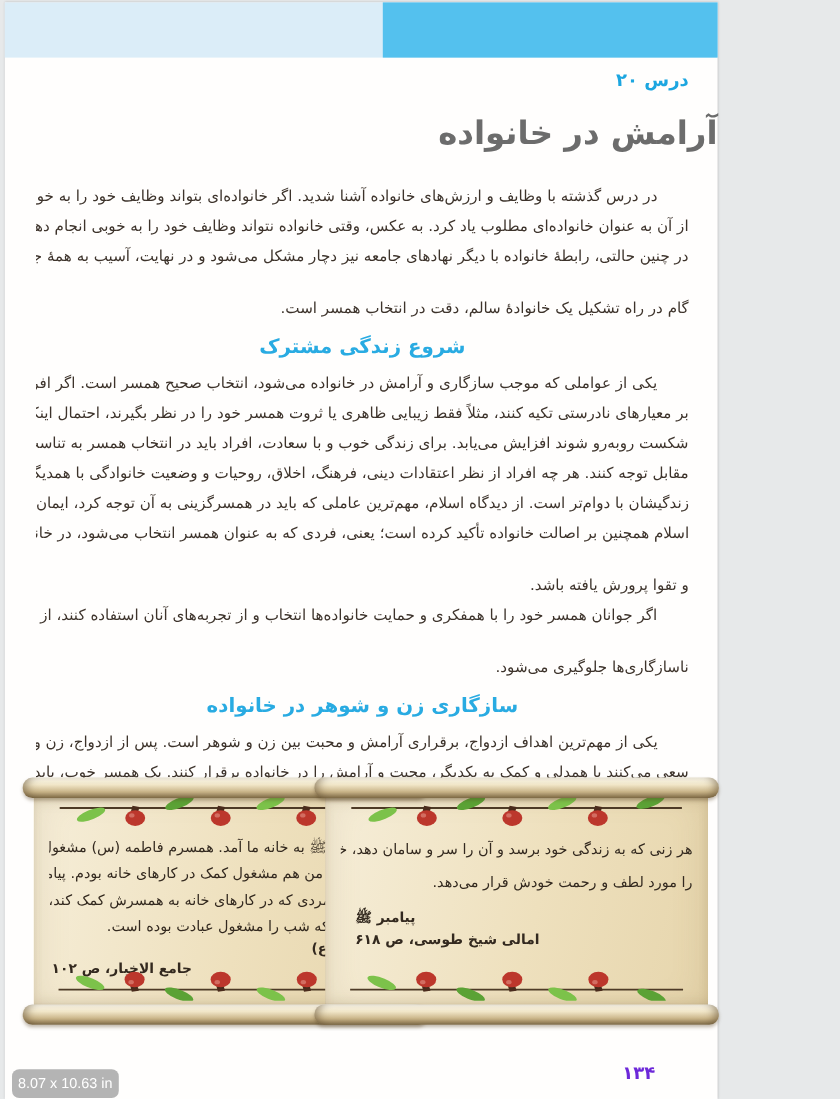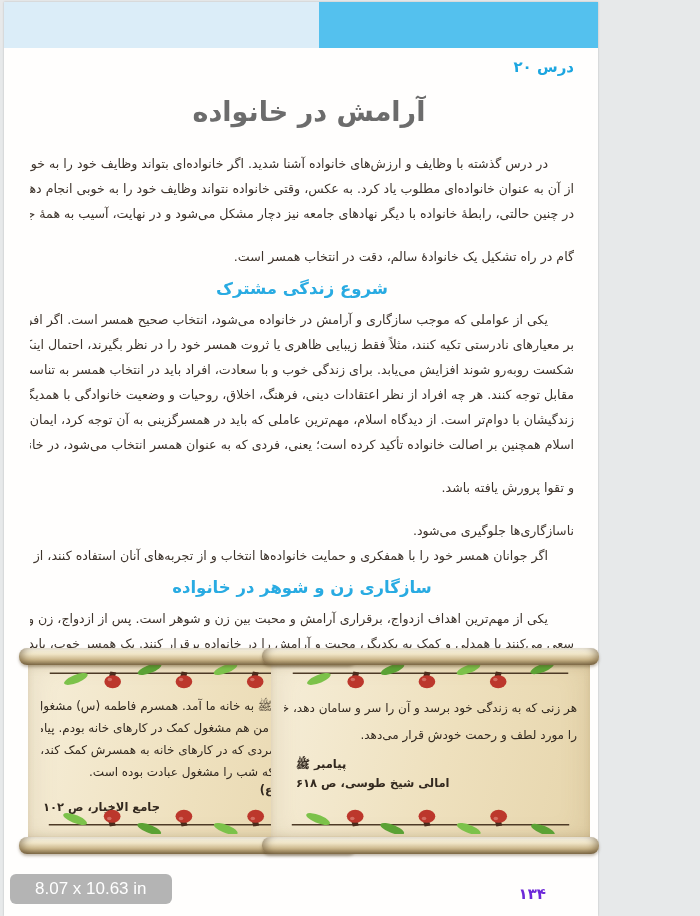--- a/index.html
+++ b/index.html
@@ -16,21 +16,21 @@
   
   .header-band { position:absolute; top:0; left:0; right:0; height:46px; background:#dbedf8; }
   .header-tab { position:absolute; right:0; top:0; height:100%; width:279px; background:#54c1ee; }
 
   .lesson-label {
     position:absolute; top:56px; right:24px;
     font-size:15px; font-weight:bold; color:#1ca6e0;
   }
 
   .title {
-    position:absolute; top:94px; left:16px; right:0; text-align:center;
+    position:absolute; top:94px; left:16px; right:0; text-align:right;
     font-size:27px; font-weight:bold; color:#6c6c6c;
   }
 
   
   .body { position:absolute; top:149px; right:24px; left:26px; }
   .para .line {
     font-size:12.6px; line-height:25px; color:#3d332b;
     text-align:justify; text-align-last:justify;
     white-space:nowrap; overflow:hidden;
   }
@@ -94,24 +94,24 @@
   .scroll-left .source  { padding-left:2px; }
   .scroll-right .attrib { padding-left:12px; margin-top:7px; }
   .scroll-right .source { padding-left:12px; margin-top:2px; }
 
   .page-number {
     position:absolute; top:851px; right:52px;
     font-size:15px; font-weight:bold; color:#6d28d9;margin-top:32px;
   }
 
   .size-badge {
-    position:absolute; left:10px; bottom:12px; z-index:5;
+    position:absolute; left:10px; bottom:1px; z-index:5;
     background:rgba(174,174,174,.92); color:#ffffff;
-    font-family:"Liberation Sans", sans-serif; font-size:17px;
-    padding:5px 25px; border-radius:6px;
+    font-family:"Liberation Sans", sans-serif; font-size:12px;
+    padding:5px 5px; border-radius:6px;
   }
 </style>
 </head>
 <body>
 
 <div class="canvas">
   <div class="page">
 
     <div class="header-band">
       <div class="header-tab"></div>
@@ -132,22 +132,22 @@
       <div class="para">
           <div class="line first">یکی از عواملی که موجب سازگاری و آرامش در خانواده می‌شود، انتخاب صحیح همسر است. اگر افراد در انتخاب همسر</div>
           <div class="line">بر معیارهای نادرستی تکیه کنند، مثلاً فقط زیبایی ظاهری یا ثروت همسر خود را در نظر بگیرند، احتمال اینکه در زندگی خانوادگی با</div>
           <div class="line">شکست روبه‌رو شوند افزایش می‌یابد. برای زندگی خوب و با سعادت، افراد باید در انتخاب همسر به تناسب و همگونی خود با طرف</div>
           <div class="line">مقابل توجه کنند. هر چه افراد از نظر اعتقادات دینی، فرهنگ، اخلاق، روحیات و وضعیت خانوادگی با همدیگر هماهنگی داشته باشند،</div>
           <div class="line">زندگیشان با دوام‌تر است. از دیدگاه اسلام، مهم‌ترین عاملی که باید در همسرگزینی به آن توجه کرد، ایمان و اعتقادات دینی افراد است.</div>
           <div class="line">اسلام همچنین بر اصالت خانواده تأکید کرده است؛ یعنی، فردی که به عنوان همسر انتخاب می‌شود، در خانواده‌ای صالح و اهل ایمان</div>
           <div class="line end">و تقوا پرورش یافته باشد.</div>
         </div>
       <div class="para">
+          <div class="line first">اگر جوانان همسر خود را با همفکری و حمایت خانواده‌ها انتخاب و از تجربه‌های آنان استفاده کنند، از بروز بسیاری از</div>
           <div class="line end">ناسازگاری‌ها جلوگیری می‌شود.</div>
-          <div class="line first">اگر جوانان همسر خود را با همفکری و حمایت خانواده‌ها انتخاب و از تجربه‌های آنان استفاده کنند، از بروز بسیاری از</div>
         </div>
       <div class="heading">سازگاری زن و شوهر در خانواده</div>
       <div class="para">
           <div class="line first">یکی از مهم‌ترین اهداف ازدواج، برقراری آرامش و محبت بین زن و شوهر است. پس از ازدواج، زن و شوهر یاور هم بوده و</div>
           <div class="line">سعی می‌کنند با همدلی و کمک به یکدیگر، محبت و آرامش را در خانواده برقرار کنند. یک همسر خوب، باید وظایف و مسئولیت‌های</div>
         </div>
     </div>
 
     <div class="scrolls">
 

